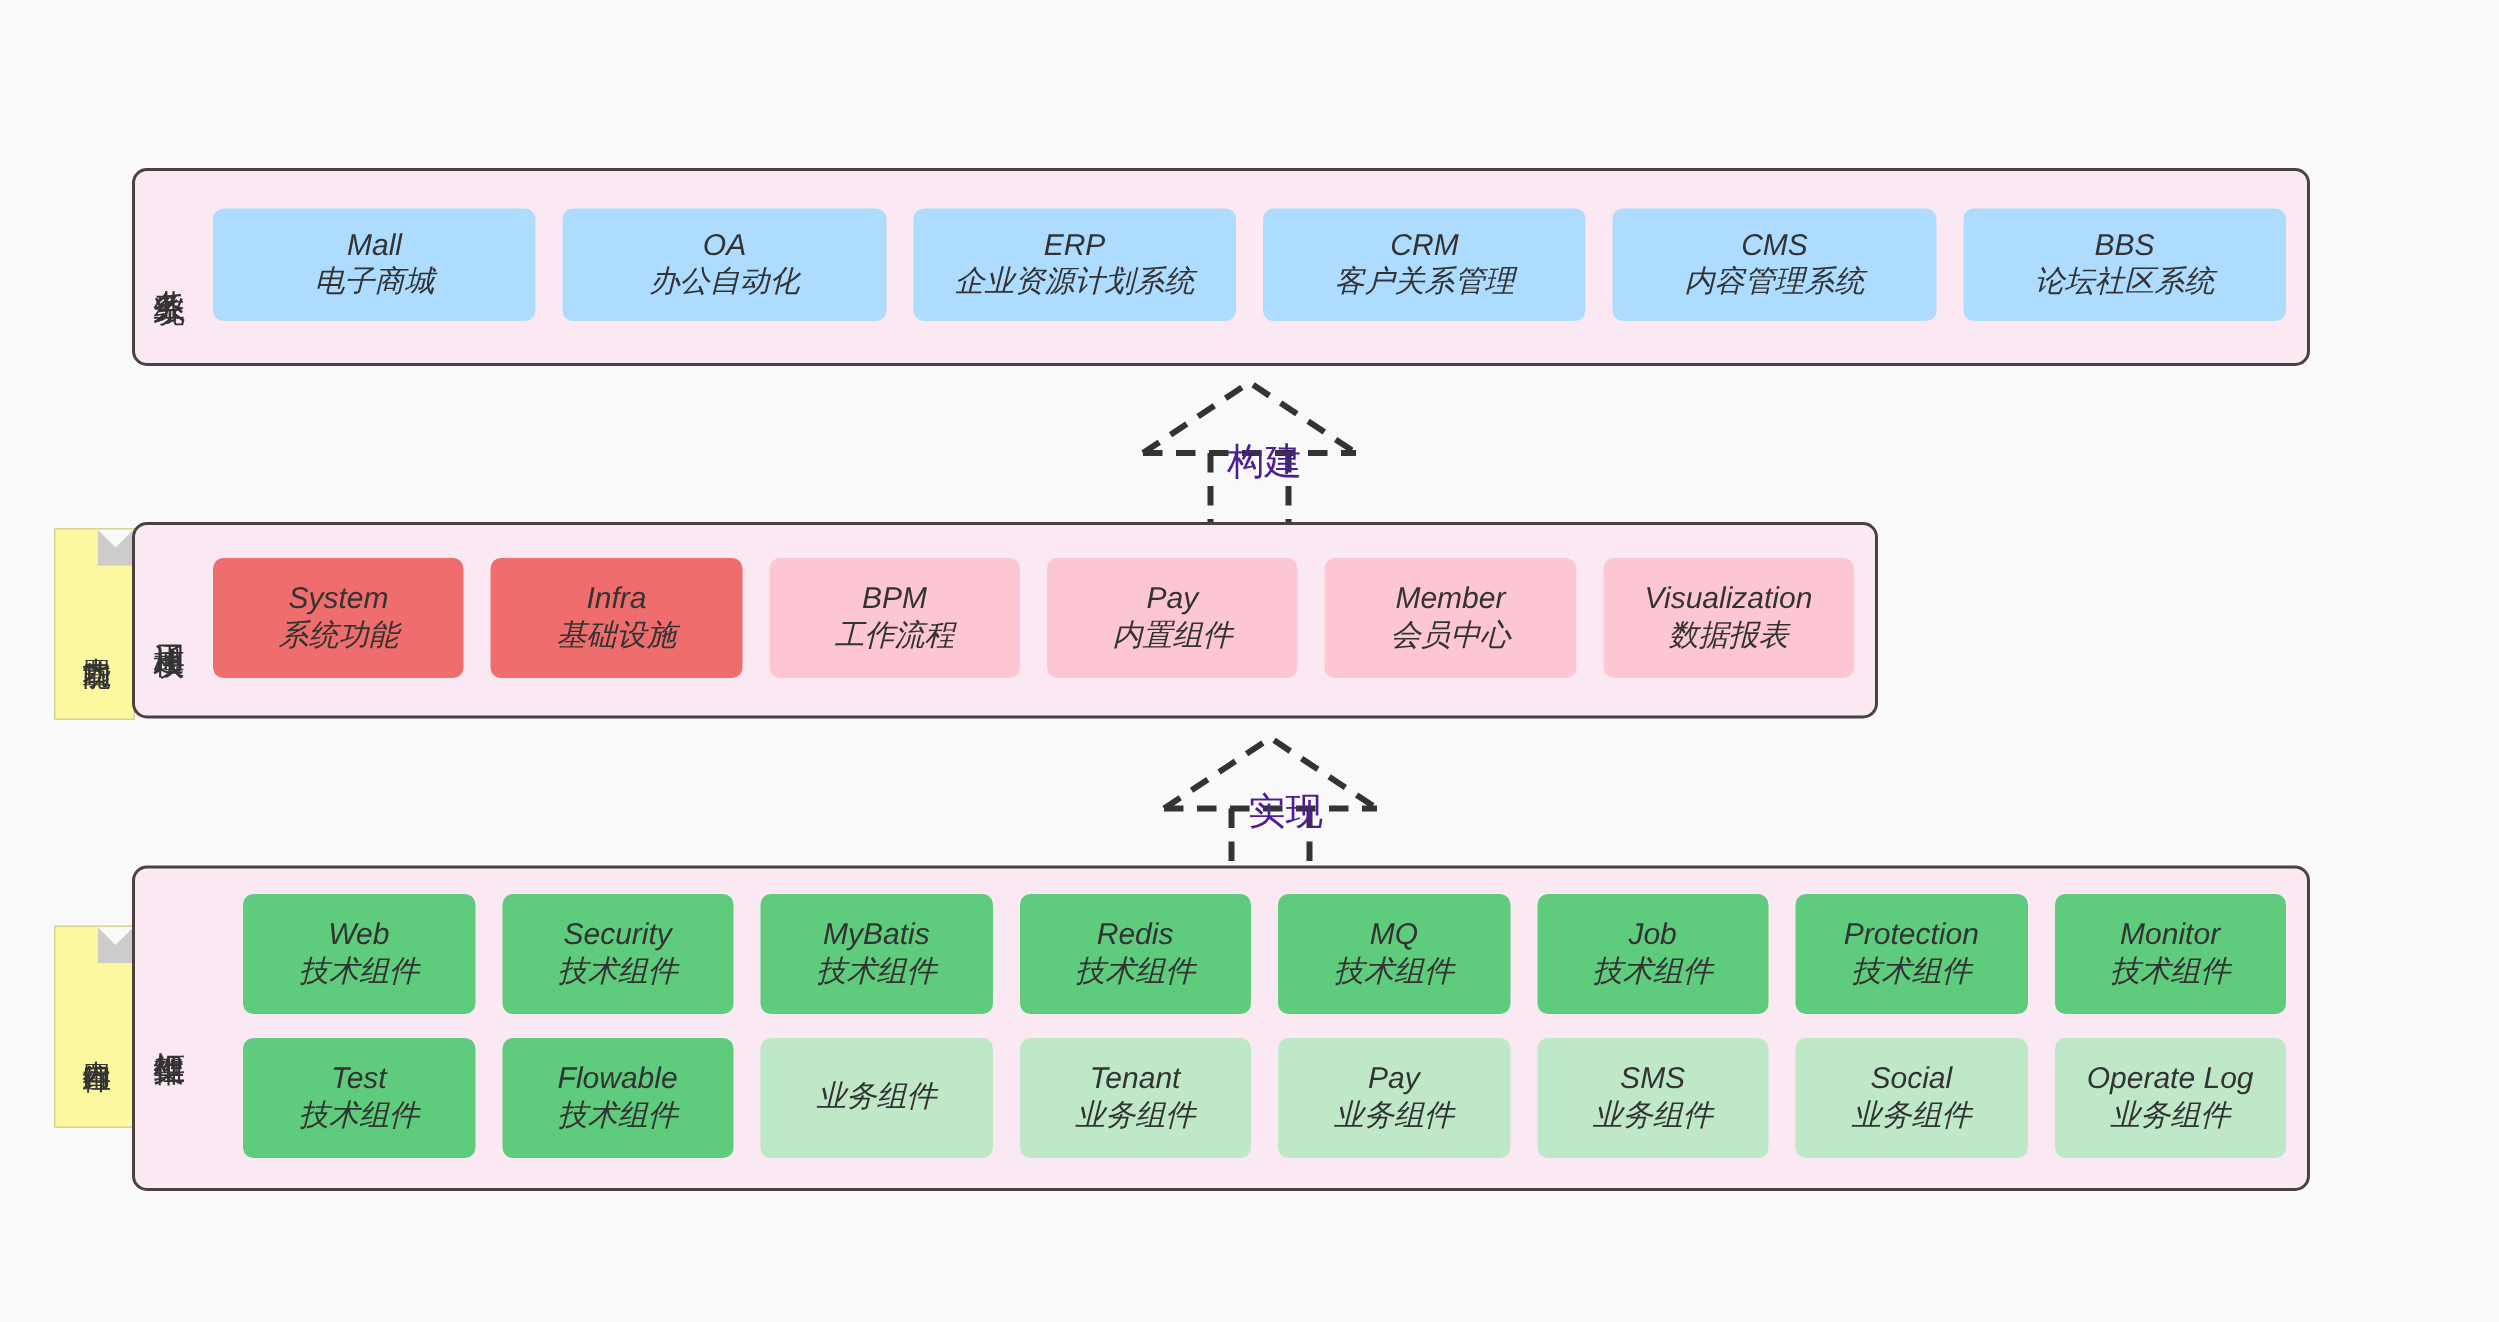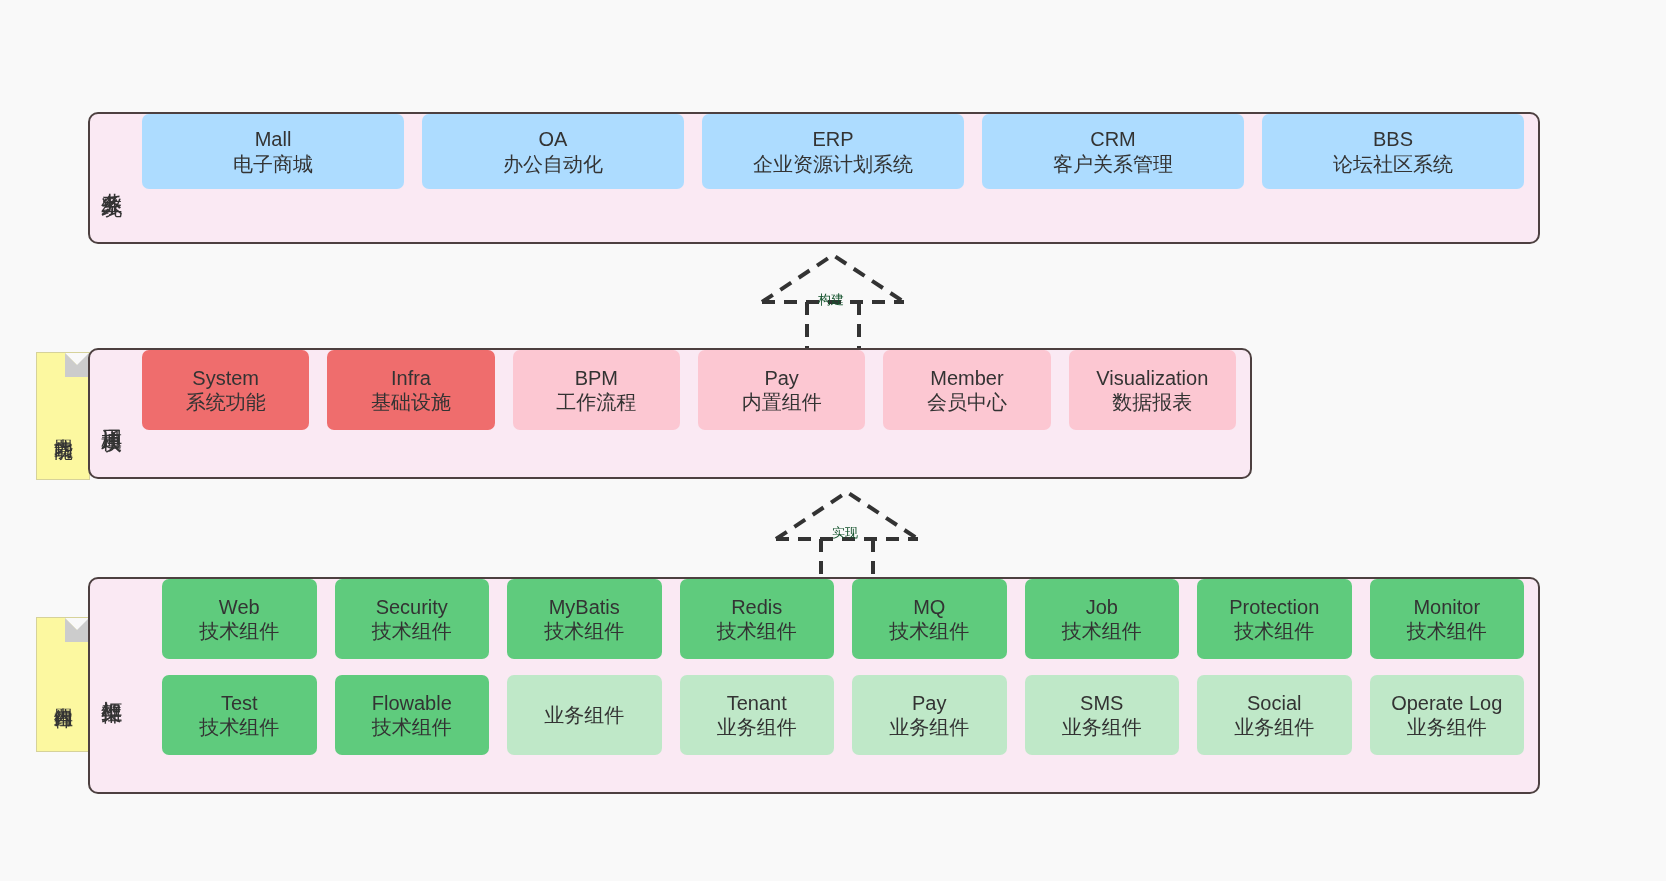--- a/index.html
+++ b/index.html
@@ -48,23 +48,24 @@
     text-orientation: upright;
     letter-spacing: 1px;
     white-space: nowrap;
     user-select: none;
   }
 
   .layer-body {
     flex: 1 1 auto;
     display: flex;
     flex-direction: column;
-    justify-content: flex-start;
+    justify-content: center;
     padding: 0 14px 4px 0;
     gap: 18px;
+    font-style: italic;
   }
 
   .card-row {
     display: flex;
     flex-direction: row;
     gap: 18px;
   }
 
   .card {
     flex: 1 1 0;
@@ -158,22 +159,22 @@
   #sticky-common    { left: 36px; top: 352px; height: 128px; }
   #sticky-framework { left: 36px; top: 617px; height: 135px; }
 
   
   .connector {
     position: absolute;
     pointer-events: none;
   }
   .connector-label {
     position: absolute;
-    font-size: 13px;
-    color: #14532d;
+    font-size: 25px;
+    color: #4c1d95;
     background: transparent;
     user-select: none;
     white-space: nowrap;
   }
   #connector-build  { left: 748px; top: 250px;  width: 170px; height: 100px; }
   #label-build      { left: 818px; top: 291px; }
   #connector-impl   { left: 762px; top: 487px;  width: 170px; height: 100px; }
   #label-impl       { left: 832px; top: 524px; }
 </style>
 </head>
@@ -199,20 +200,24 @@
         <div class="card c-blue">
           <span class="ctitle">ERP</span>
           <span class="csub">企业资源计划系统</span>
         </div>
 
         <div class="card c-blue">
           <span class="ctitle">CRM</span>
           <span class="csub">客户关系管理</span>
         </div>
 
+        <div class="card c-blue">
+          <span class="ctitle">CMS</span>
+          <span class="csub">内容管理系统</span>
+        </div>
 
         <div class="card c-blue">
           <span class="ctitle">BBS</span>
           <span class="csub">论坛社区系统</span>
         </div>
 
       </div>
     </div>
   </div>
 

